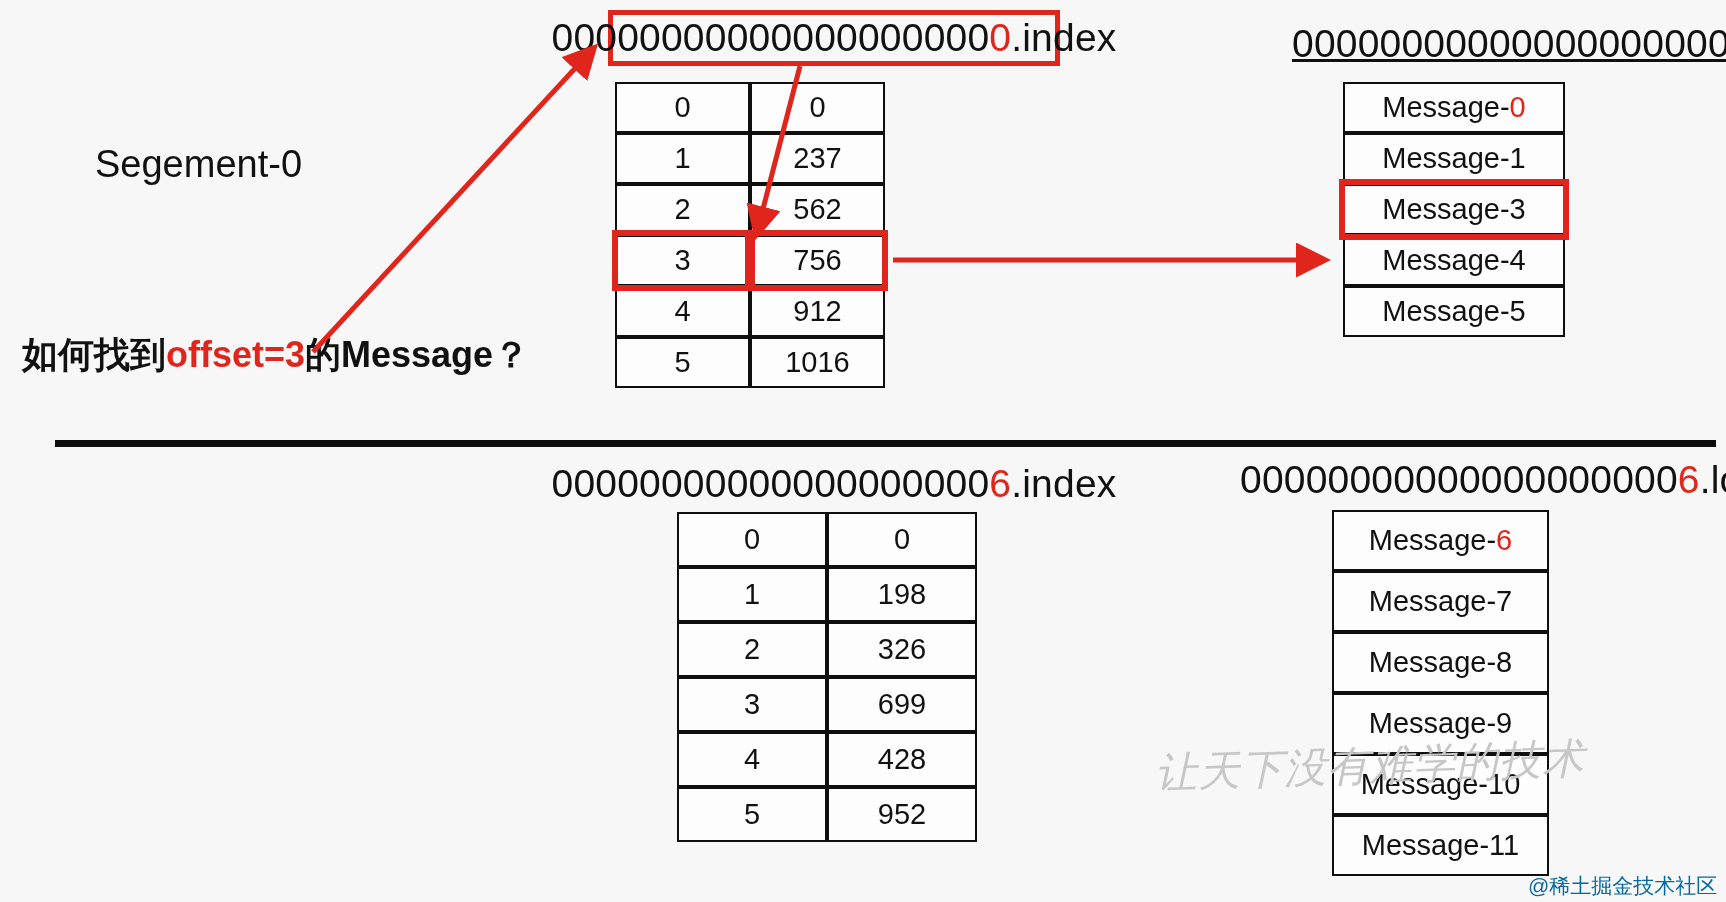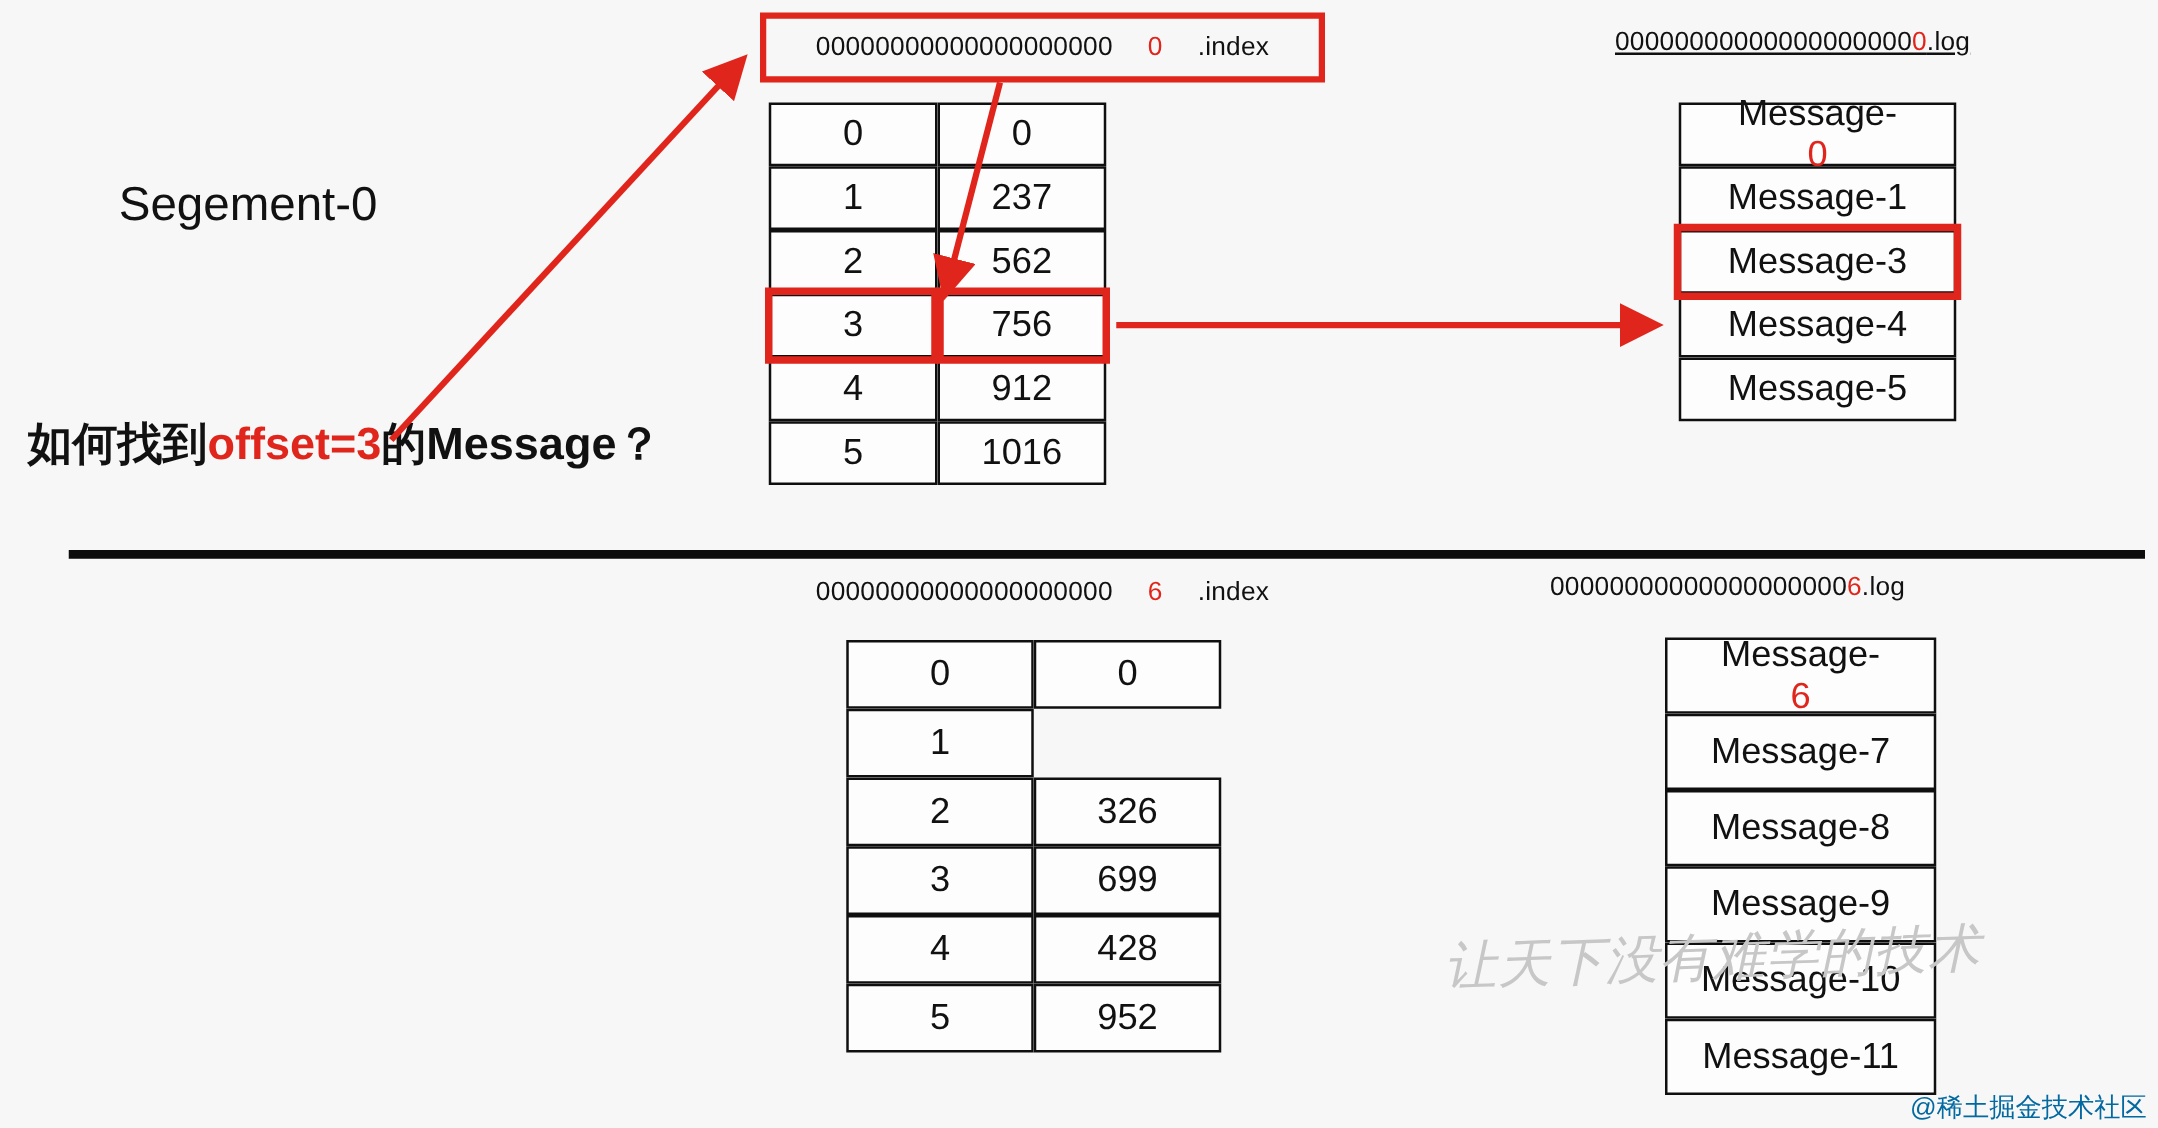--- a/index.html
+++ b/index.html
@@ -7,21 +7,21 @@
   body{
     background:#f7f7f7;
     font-family:"Liberation Sans","DejaVu Sans",sans-serif;
     color:var(--ink);
   }
   .canvas{position:relative;width:1726px;height:902px;overflow:hidden;background:#f7f7f7;}
   .abs{position:absolute;}
 
   .seg-label{font-size:38px;white-space:nowrap;}
 
-  .file-label{font-size:21px;white-space:nowrap;letter-spacing:0.2px;gap:28px;}
+  .file-label{font-size:39px;white-space:nowrap;letter-spacing:0.2px;}
   .file-label .red{color:var(--red);}
   .boxed{
     border:5px solid var(--red);
     box-sizing:border-box;
     display:flex;align-items:center;justify-content:center;
     background:transparent;
   }
   .centered{display:flex;align-items:center;justify-content:center;}
 
   .question{font-size:36px;font-weight:bold;white-space:nowrap;}
@@ -34,21 +34,21 @@
   .cell{
     box-sizing:border-box;
     border:2px solid #0f0f0f;
     background:#fdfdfd;
     display:flex;align-items:center;justify-content:center;
     font-size:29px;
     position:relative;
   }
   .idx-table .cell{width:var(--cw);height:var(--rh);}
   .msg-table{display:flex;flex-direction:column;}
-  .msg-table .cell{width:var(--mw);height:var(--mh);flex-direction:column;}
+  .msg-table .cell{width:var(--mw);height:var(--mh);}
   .msg-table .red{color:var(--red);}
 
   .hl-l::after{content:"";position:absolute;left:-5px;right:-3px;top:-7px;bottom:-7px;
     border:6px solid var(--red);pointer-events:none;z-index:4;}
   .hl-r::after{content:"";position:absolute;left:-3px;right:-5px;top:-7px;bottom:-7px;
     border:6px solid var(--red);pointer-events:none;z-index:4;}
   .hl-row::after{content:"";position:absolute;inset:-7px -6px;
     border:6px solid var(--red);pointer-events:none;z-index:4;}
 
   .arrows{position:absolute;inset:0;width:1726px;height:902px;z-index:5;pointer-events:none;}
@@ -133,20 +133,21 @@
     <span>00000000000000000000</span><span class="red">6</span><span>.log</span>
   </div>
 
   <div class="abs idx-table" style="left:677px;top:512px;--cw:150px;--rh:55px;">
       <div class="irow">
         <div class="cell">0</div>
         <div class="cell">0</div>
       </div>
       <div class="irow">
         <div class="cell">1</div>
+        <div class="cell">198</div>
       </div>
       <div class="irow">
         <div class="cell">2</div>
         <div class="cell">326</div>
       </div>
       <div class="irow">
         <div class="cell">3</div>
         <div class="cell">699</div>
       </div>
       <div class="irow">

